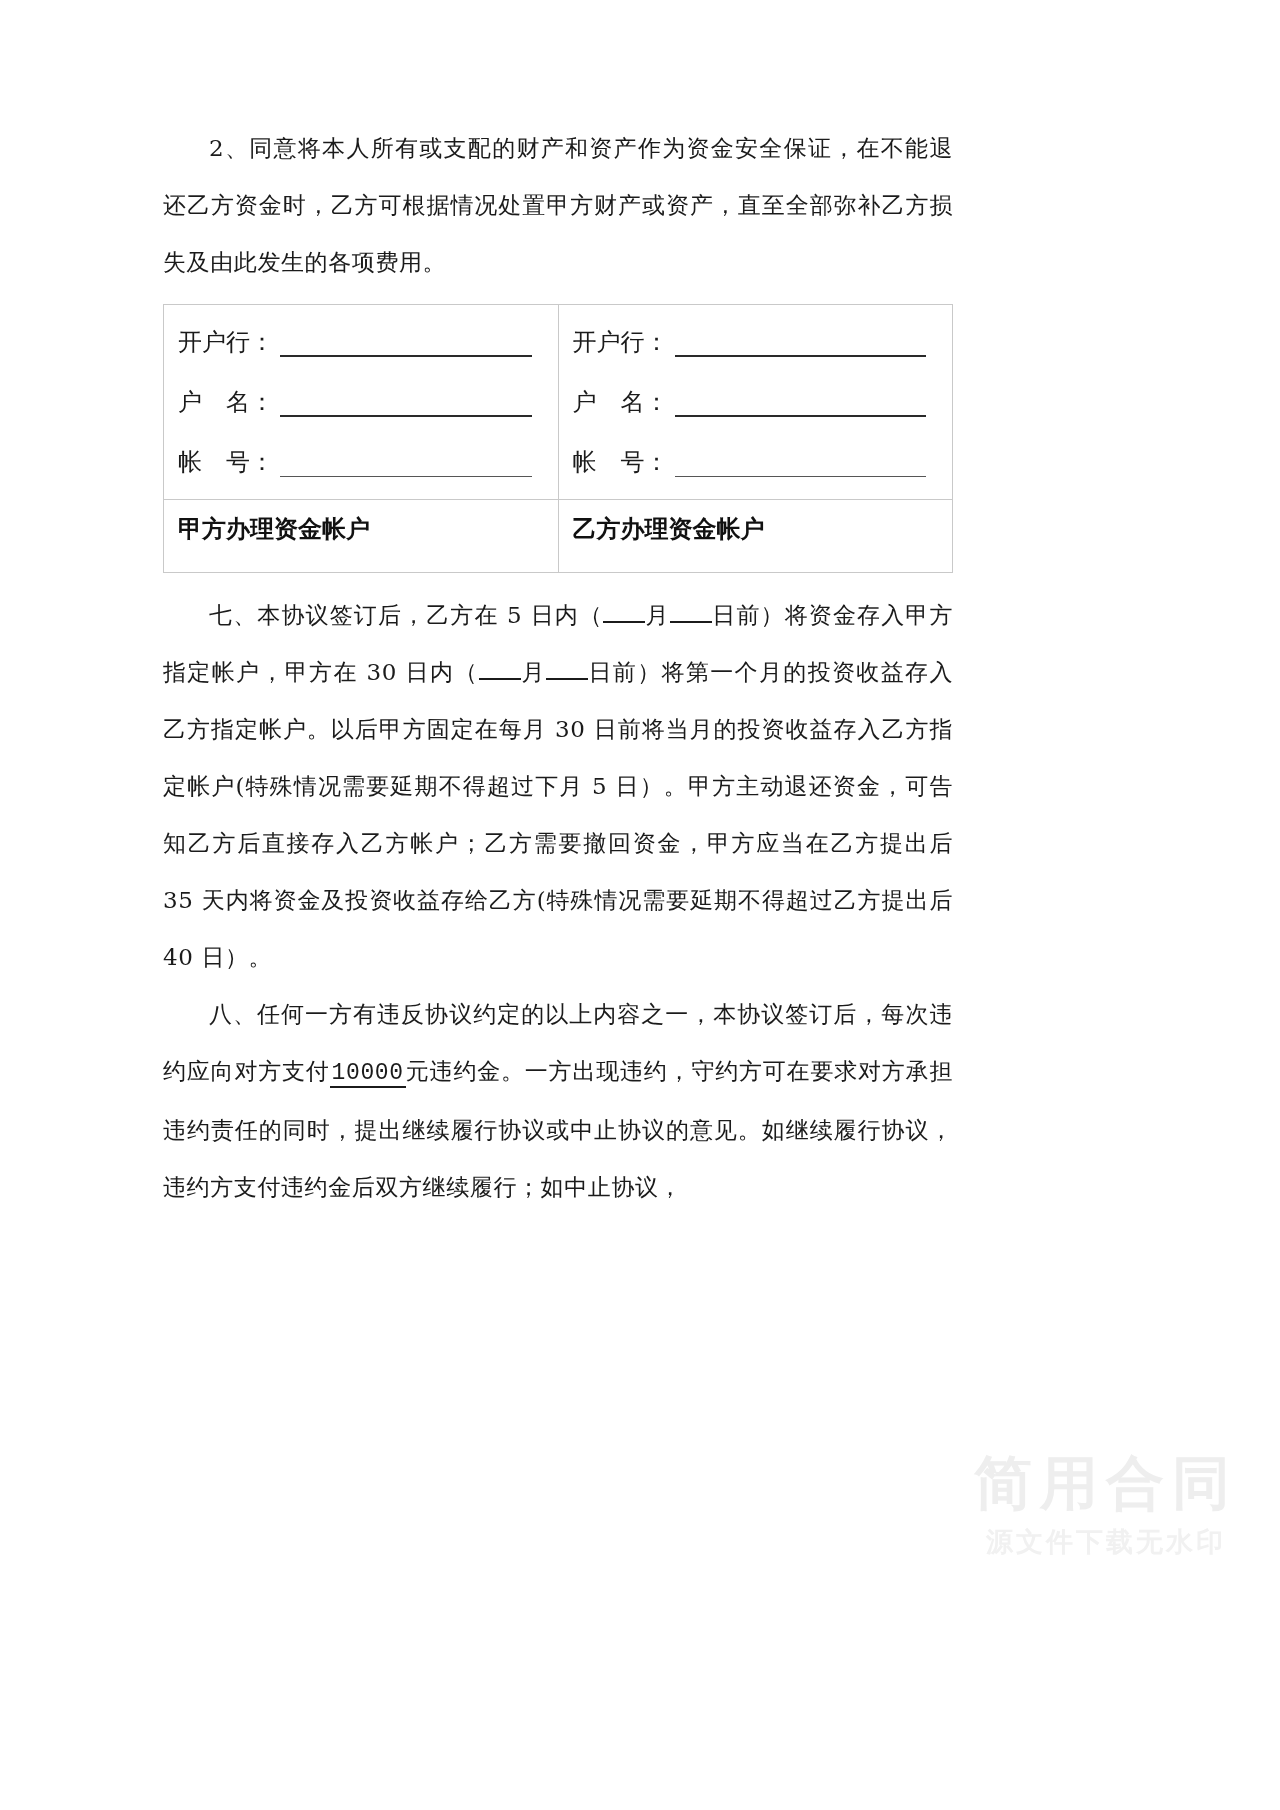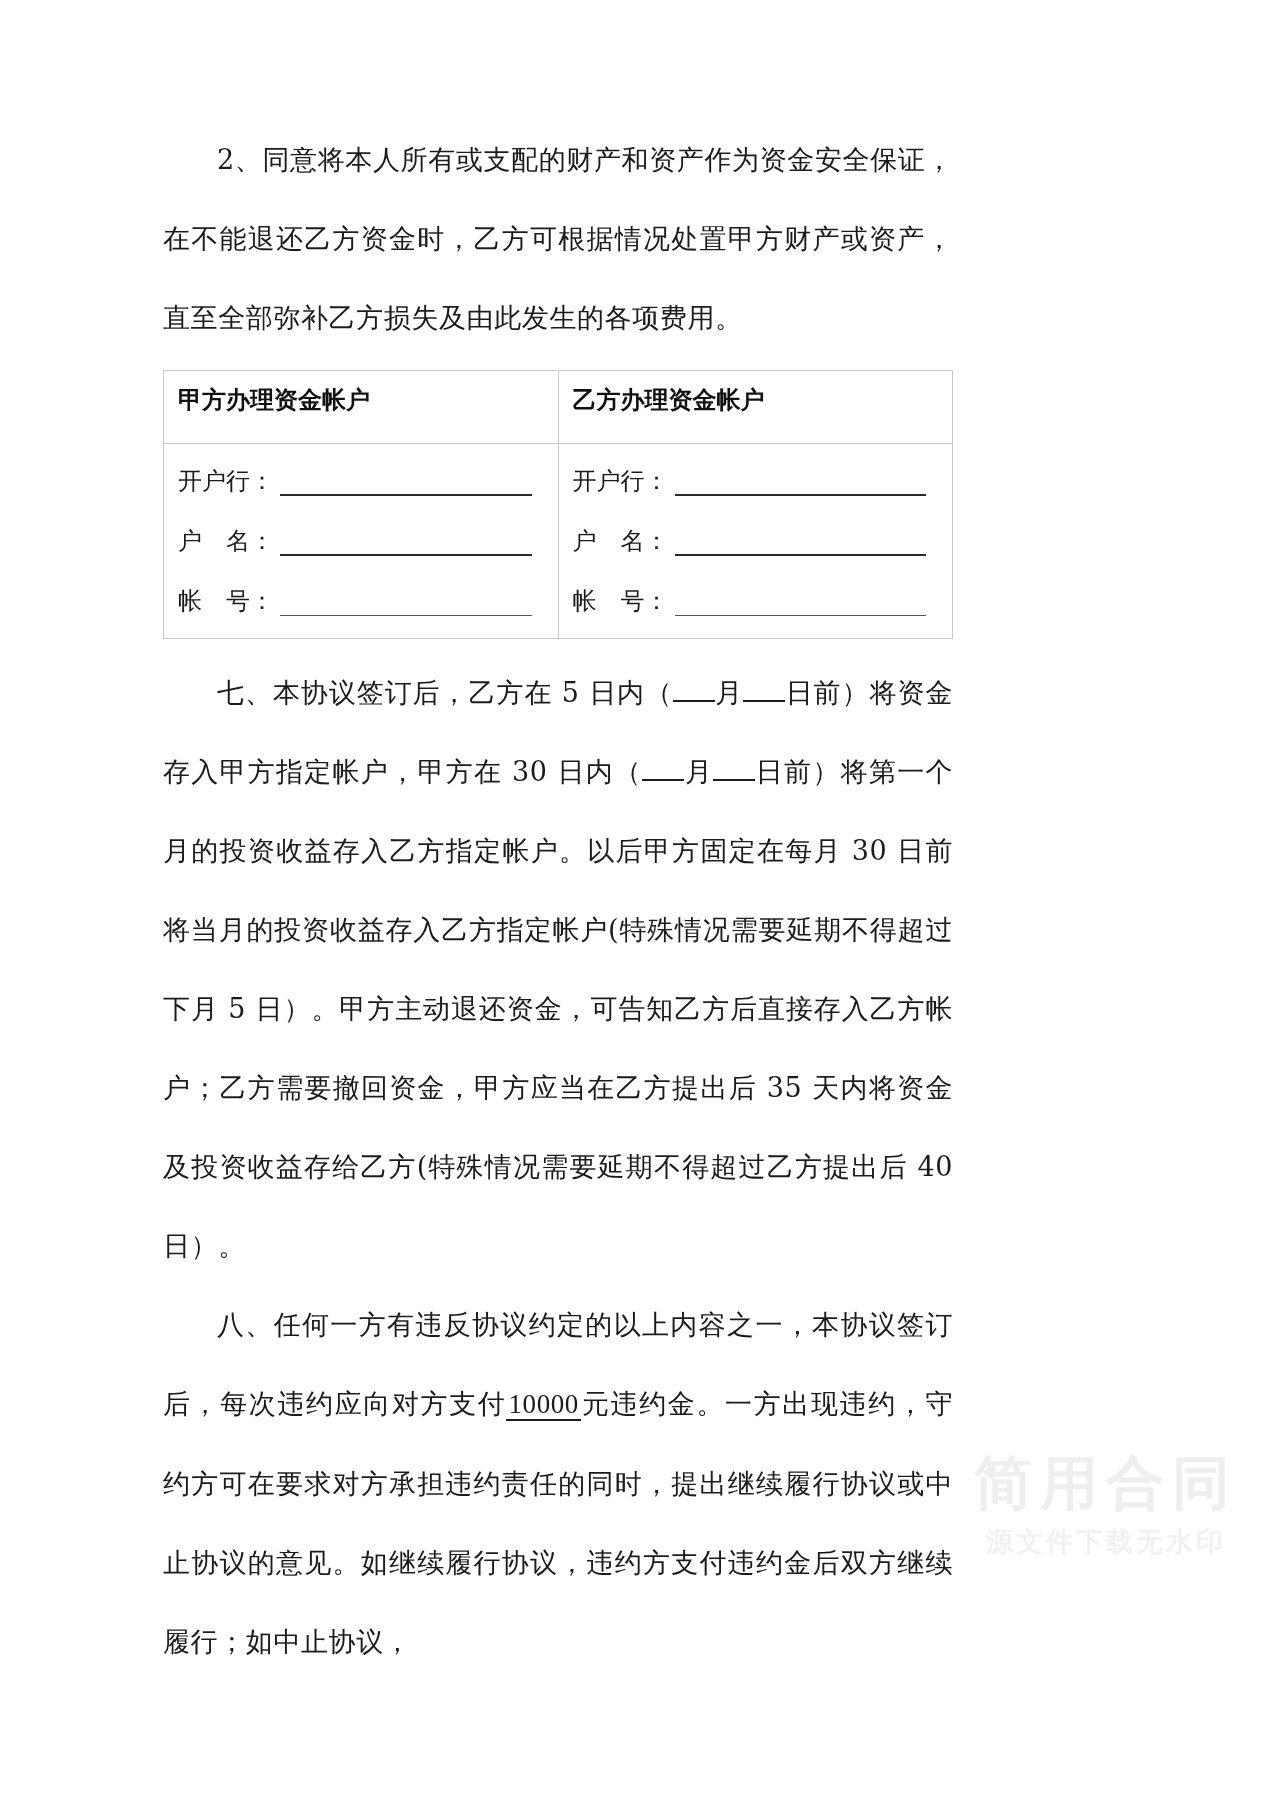--- a/index.html
+++ b/index.html
@@ -19,34 +19,34 @@
     box-sizing: border-box;
   }
   .content {
     position: absolute;
     left: 163px;
     top: 120px;
     width: 790px;
   }
   
   .para {
-    font-size: 27px;
-    line-height: 79px;
+    font-size: 23px;
+    line-height: 57px;
     color: #1b1b1b;
     letter-spacing: 0.6px;
     text-align: justify;
     text-justify: inter-ideograph;
     margin: 0 0 0 0;
     font-family: "DejaVu Serif", "Liberation Serif", serif;
     font-style: normal;
   }
   .para.indent { text-indent: 2em; }
   .para + .para { margin-top: 0; }
 
-  .num { font-family: Liberation Serif, serif; }
+  .num { font-family: Liberation Mono, monospace; }
 
   
   .blank {
     display: inline-block;
     border-bottom: 2px solid #1b1b1b;
     vertical-align: baseline;
   }
   .blank-sm { width: 42px; height: 22px; }
   .blank-val {
     border-bottom: 2px solid #1b1b1b;
@@ -128,24 +128,20 @@
 <div class="page">
 
   <div class="content">
 
     <p class="para indent">2、同意将本人所有或支配的财产和资产作为资金安全保证，在不能退还乙方资金时，乙方可根据情况处置甲方财产或资产，直至全部弥补乙方损失及由此发生的各项费用。</p>
 
 
     <table class="acct-table">
       <tbody>
         <tr>
-          <td class="head">甲方办理资金帐户</td>
-          <td class="head">乙方办理资金帐户</td>
-        </tr>
-        <tr>
           <td class="body">
             <div class="field">
               <span class="field-label">开户行：</span>
               <span class="field-rule"></span>
             </div>
             <div class="field">
               <span class="field-label">户　名：</span>
               <span class="field-rule"></span>
             </div>
             <div class="field">
@@ -161,20 +157,24 @@
             <div class="field">
               <span class="field-label">户　名：</span>
               <span class="field-rule"></span>
             </div>
             <div class="field">
               <span class="field-label">帐　号：</span>
               <span class="field-rule thin"></span>
             </div>
           </td>
         </tr>
+        <tr>
+          <td class="head">甲方办理资金帐户</td>
+          <td class="head">乙方办理资金帐户</td>
+        </tr>
       </tbody>
     </table>
 
     <p class="para indent"><span>七、本协议签订后，乙方在 5 日内（</span><span class="blank blank-sm"></span><span>月</span><span class="blank blank-sm"></span><span>日前）将资金存入甲方指定帐户，甲方在 30 日内（</span><span class="blank blank-sm"></span><span>月</span><span class="blank blank-sm"></span><span>日前）将第一个月的投资收益存入乙方指定帐户。以后甲方固定在每月 30 日前将当月的投资收益存入乙方指定帐户(特殊情况需要延期不得超过下月 5 日）。甲方主动退还资金，可告知乙方后直接存入乙方帐户；乙方需要撤回资金，甲方应当在乙方提出后 35 天内将资金及投资收益存给乙方(特殊情况需要延期不得超过乙方提出后 40 日）。</span></p>
 
     <p class="para indent"><span>八、任何一方有违反协议约定的以上内容之一，本协议签订后，每次违约应向对方支付</span><span class="blank-val num">10000</span><span>元违约金。一方出现违约，守约方可在要求对方承担违约责任的同时，提出继续履行协议或中止协议的意见。如继续履行协议，违约方支付违约金后双方继续履行；如中止协议，</span></p>
 
   </div>
 
   <div class="watermark">

